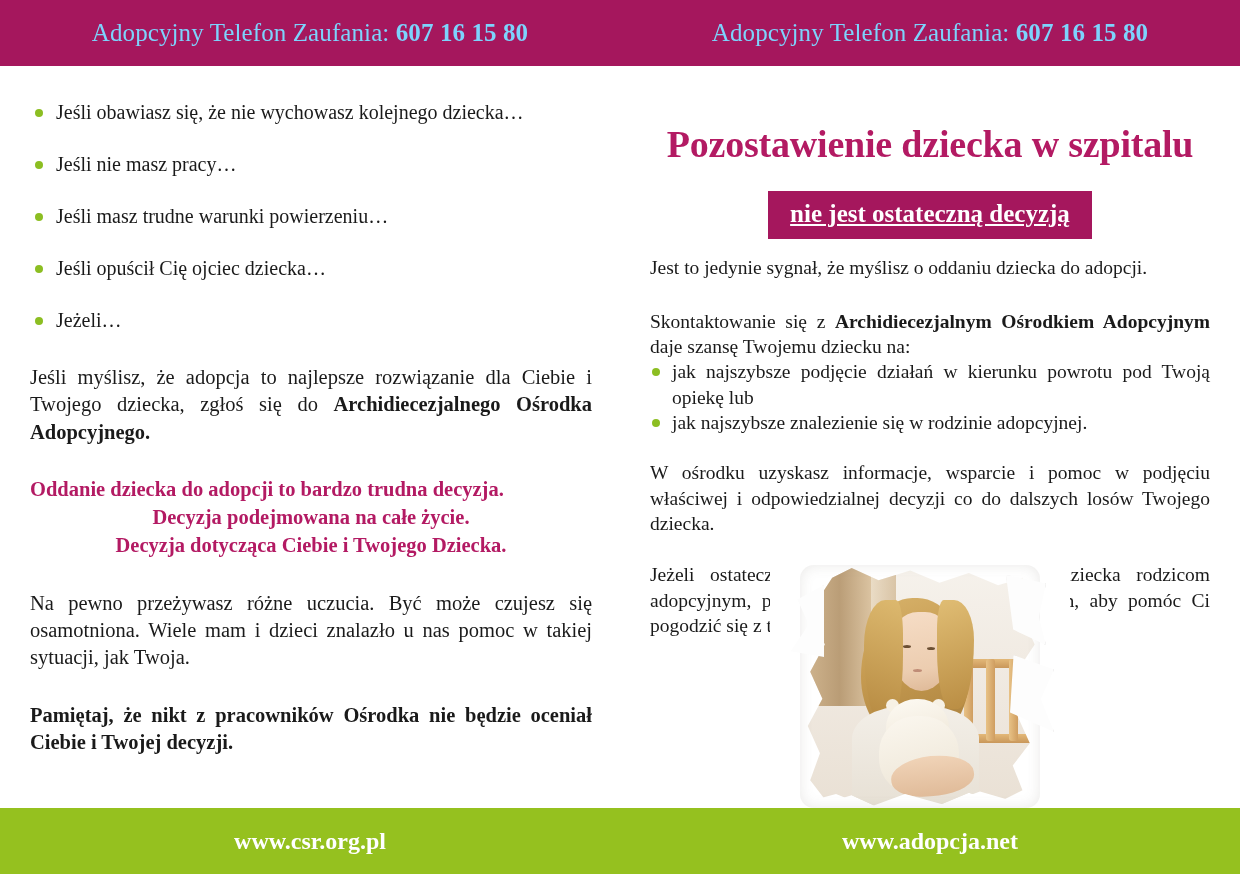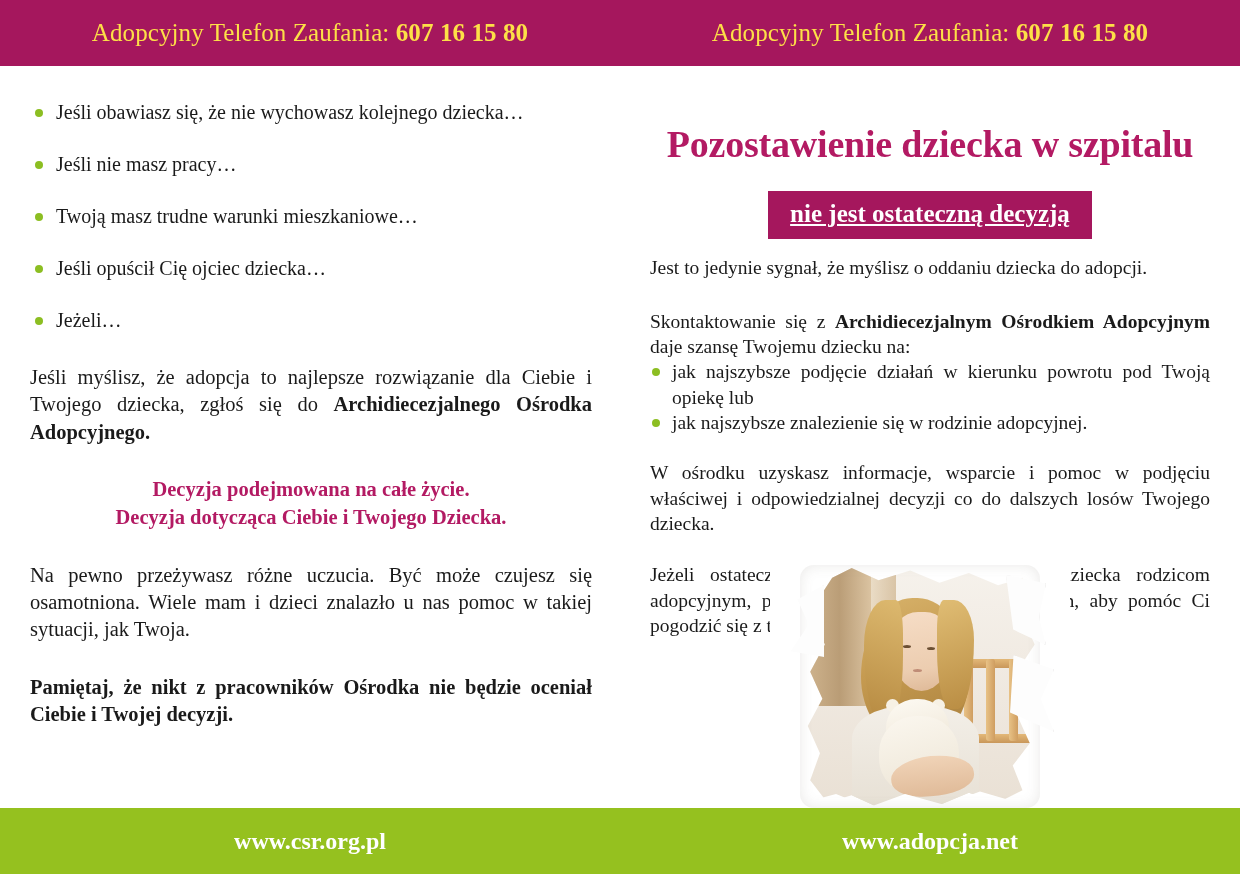--- a/index.html
+++ b/index.html
@@ -23,21 +23,21 @@
     left: 0;
     width: 1240px;
     height: 66px;
     background: #A5175D;
     display: flex;
     align-items: center;
   }
   .header-half {
     width: 50%;
     text-align: center;
-    color: #fde047;
+    color: #7dd3fc;
     font-size: 25px;
     letter-spacing: 0.1px;
     white-space: nowrap;
   }
   .header-half .hdr-label { font-weight: 400; }
   .header-half .hdr-phone { font-weight: 700; }
 
   
   .columns {
     position: absolute;
@@ -416,35 +416,36 @@
       <li>
         <span class="bullet-dot"></span>
         <span>Jeśli obawiasz się, że nie wychowasz kolejnego dziecka…</span>
       </li>
       <li>
         <span class="bullet-dot"></span>
         <span>Jeśli nie masz pracy…</span>
       </li>
       <li>
         <span class="bullet-dot"></span>
-        <span>Twoją masz trudne warunki mieszkaniowe…</span>
+        <span>Jeśli masz trudne warunki powierzeniu…</span>
       </li>
       <li>
         <span class="bullet-dot"></span>
         <span>Jeśli opuścił Cię ojciec dziecka…</span>
       </li>
       <li>
         <span class="bullet-dot"></span>
         <span>Jeżeli…</span>
       </li>
     </ul>
 
     <p class="para para-left-1"><span>Jeśli myślisz, że adopcja to najlepsze rozwiązanie dla Ciebie i Twojego dziecka, zgłoś się do </span><span class="para-bold">Archidiecezjalnego Ośrodka Adopcyjnego.</span></p>
 
     <div class="highlight-block">
+      <span class="line-1">Oddanie dziecka do adopcji to bardzo trudna decyzja.</span>
       <span>Decyzja podejmowana na całe życie.</span><br>
       <span>Decyzja dotycząca Ciebie i Twojego Dziecka.</span>
     </div>
 
     <p class="para para-left-2">Na pewno przeżywasz różne uczucia. Być może czujesz się osamotniona. Wiele mam i dzieci znalazło u nas pomoc w takiej sytuacji, jak Twoja.</p>
 
     <p class="para para-left-3 para-bold">Pamiętaj, że nikt z pracowników Ośrodka nie będzie oceniał Ciebie i Twojej decyzji.</p>
   </div>
 
   <div class="col col-right">

